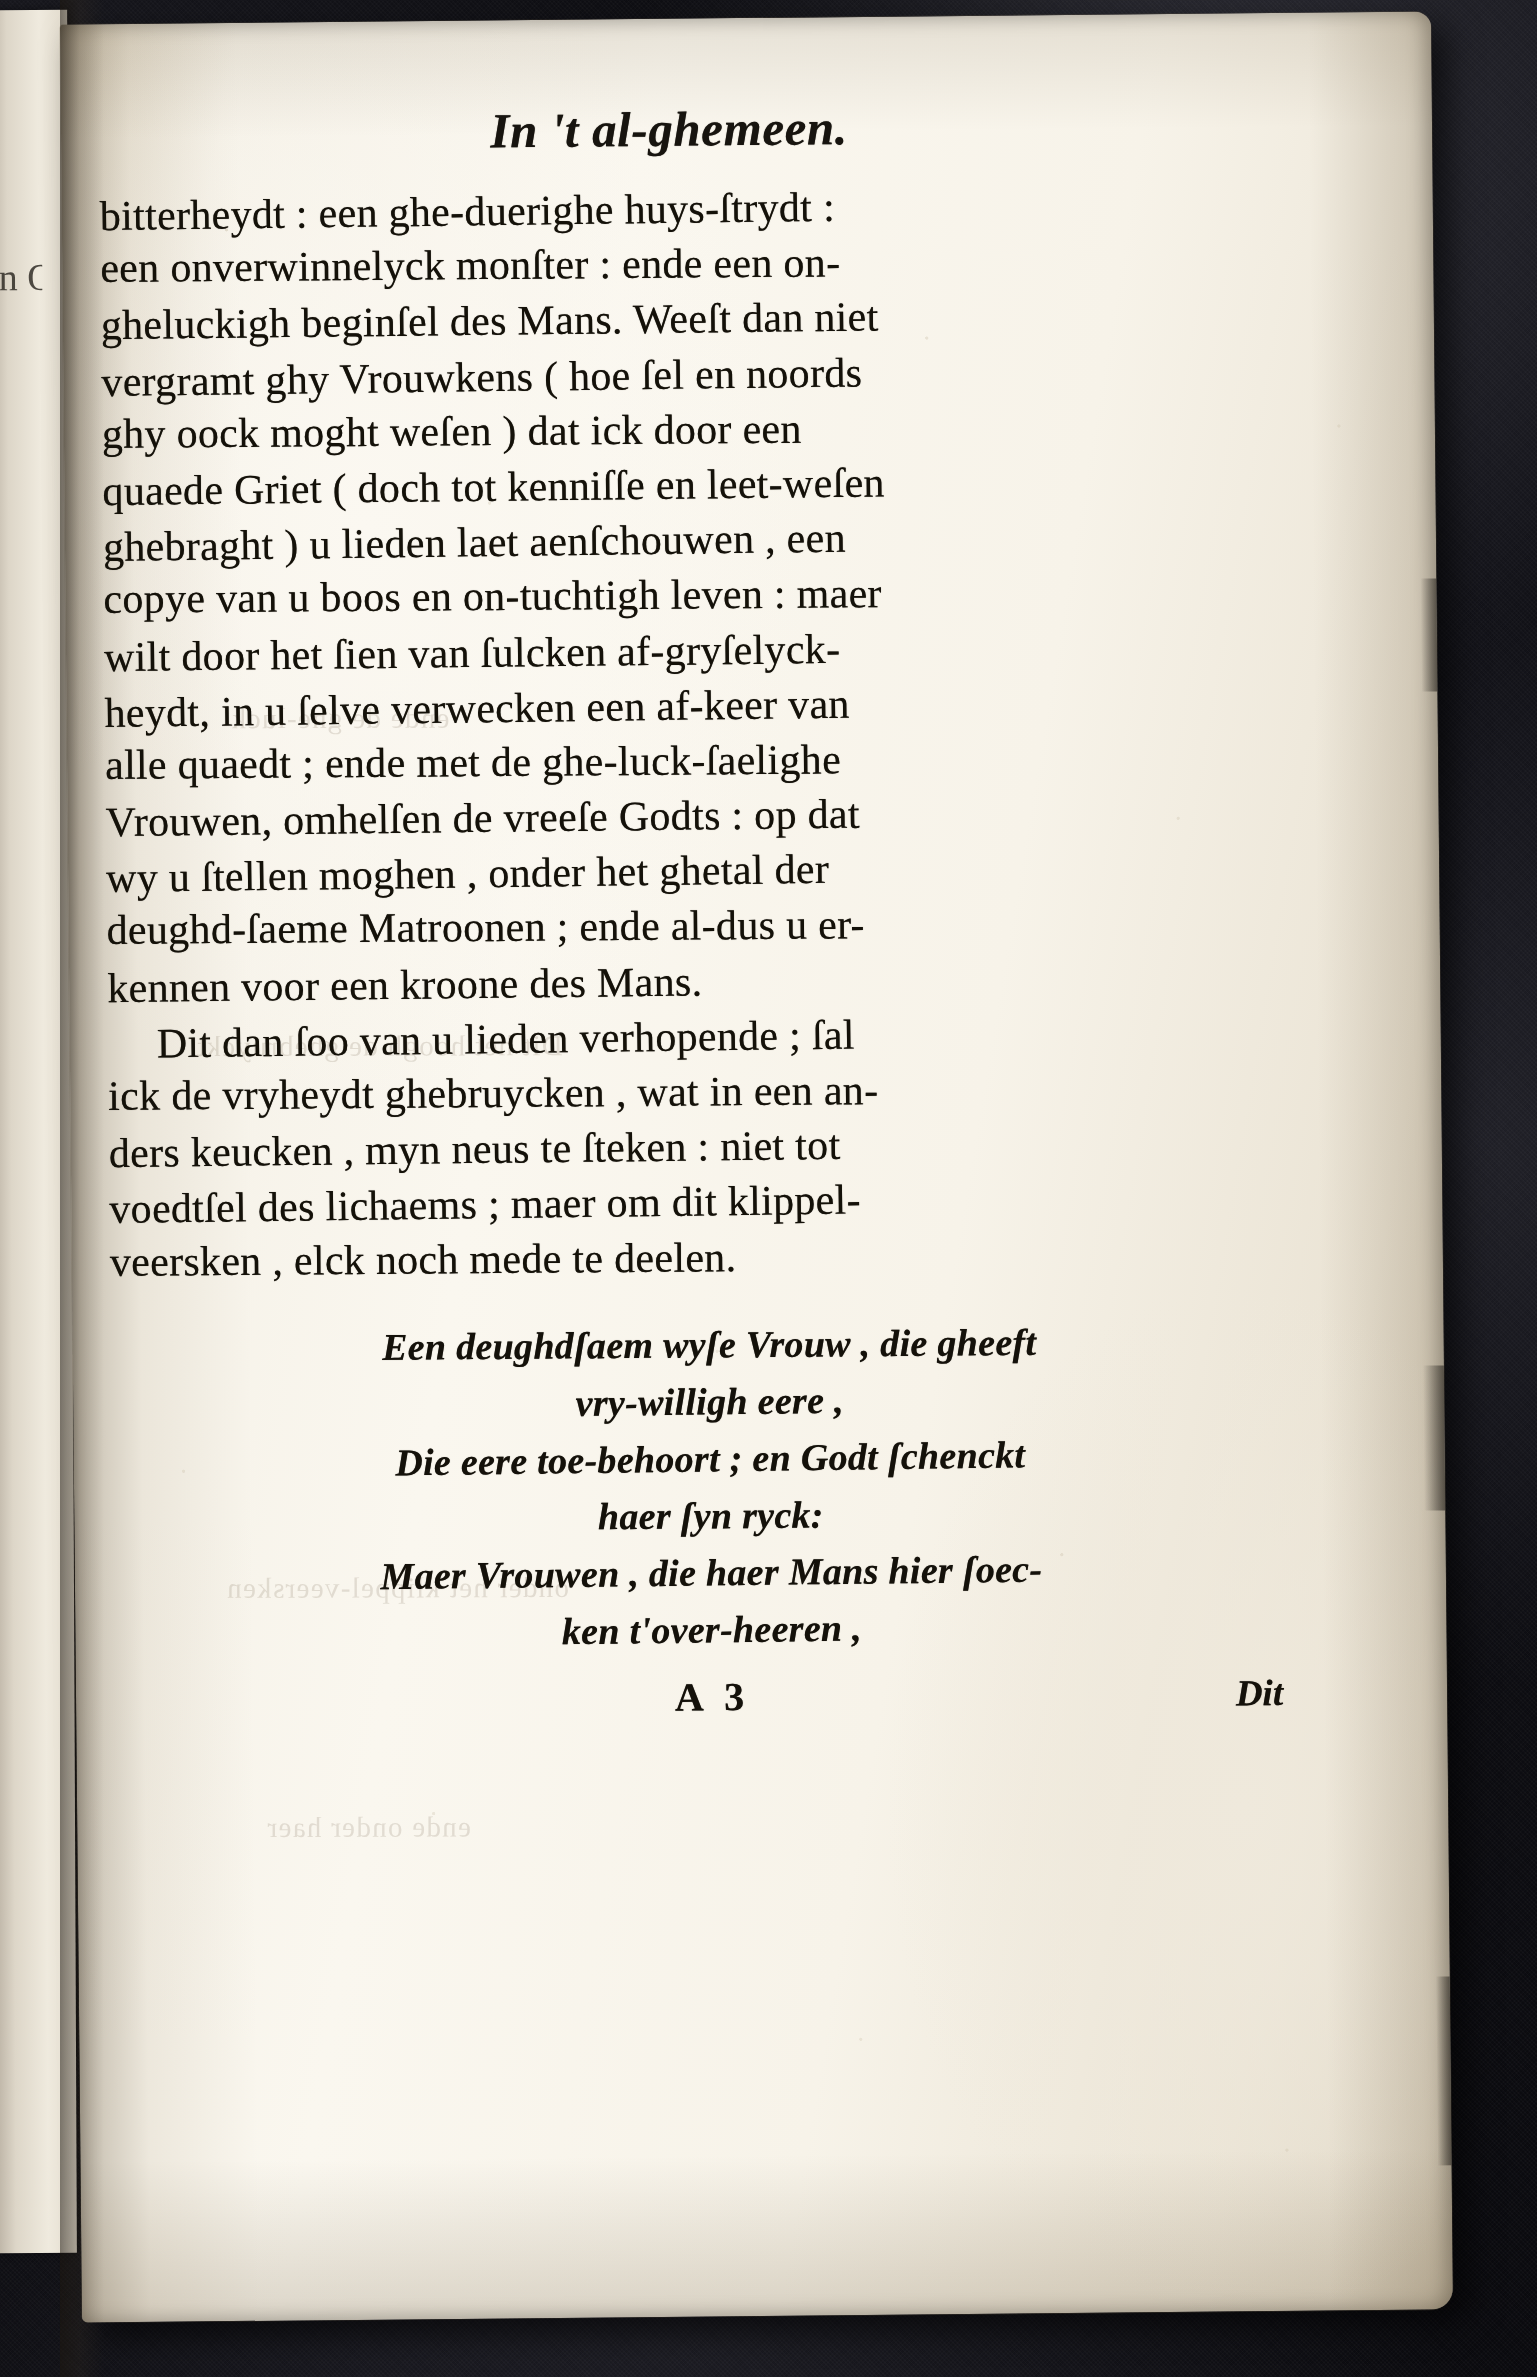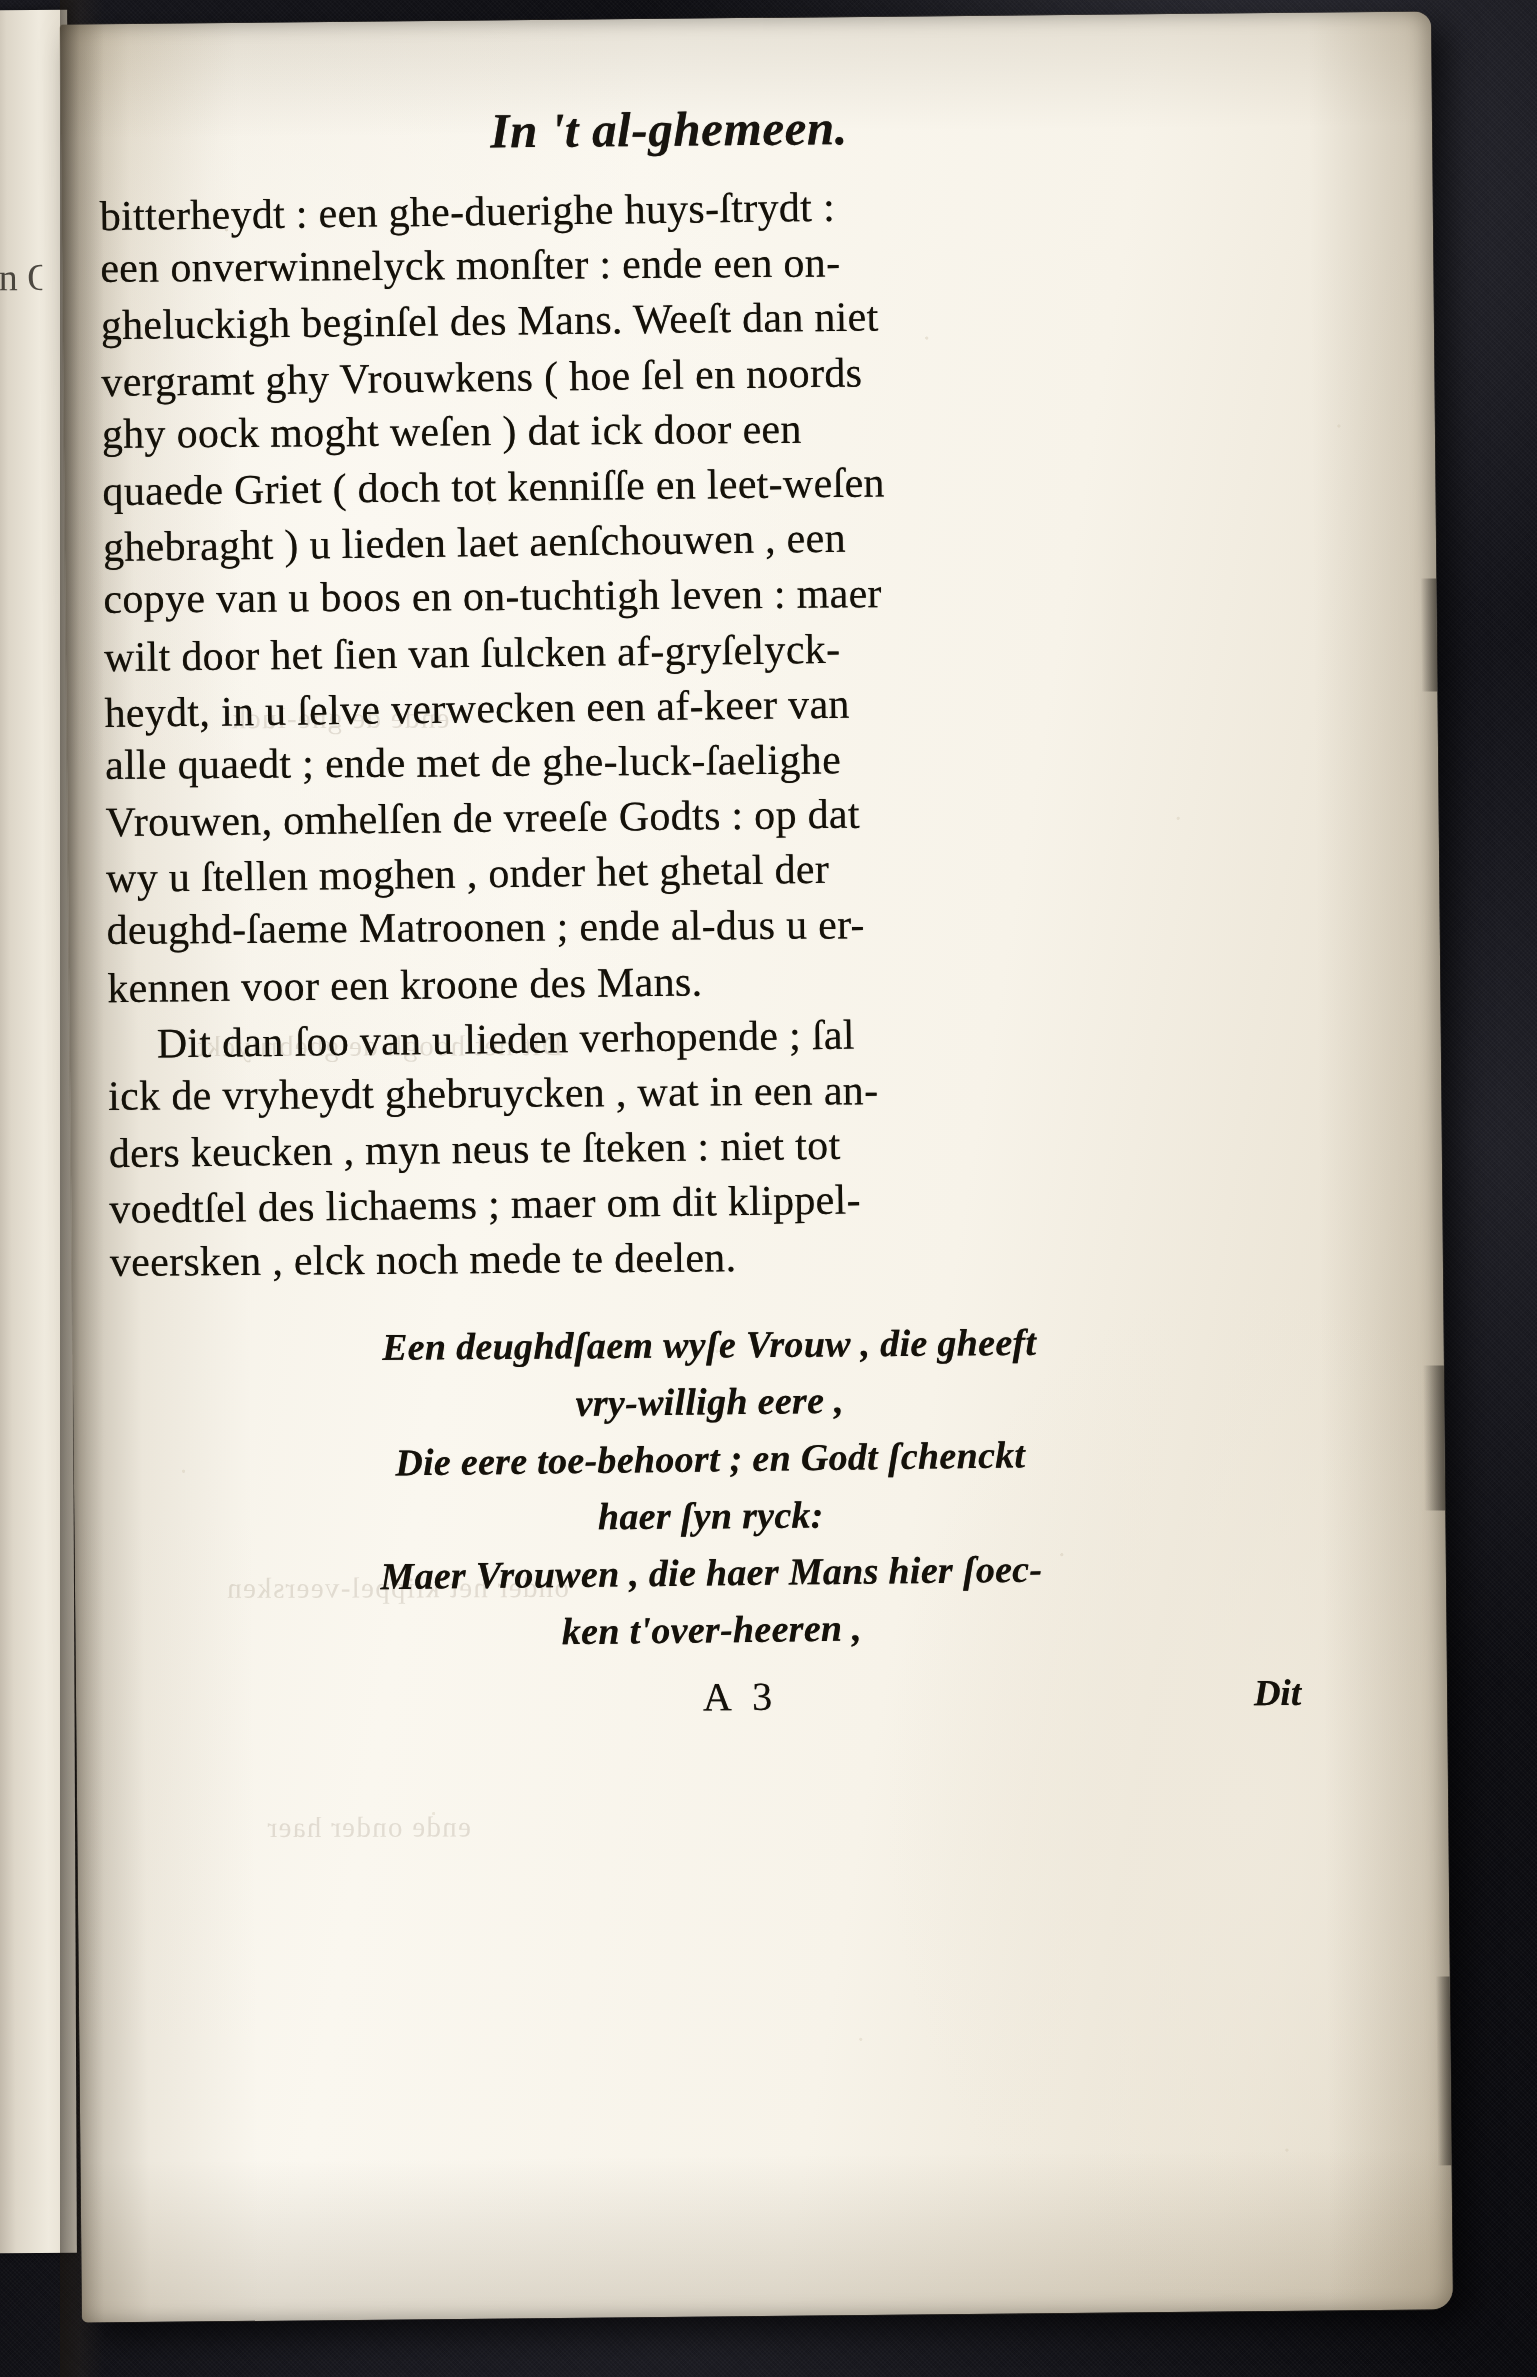--- a/index.html
+++ b/index.html
@@ -182,29 +182,28 @@
   .footline {
     position: relative;
     margin-top: 25px;
     height: 58px;
   }
   .signature {
     position: absolute;
     left: 50%;
     transform: translateX(-50%);
     font-size: 40px;
-    font-weight: normal;
+    font-weight: bold;
     letter-spacing: 6.3px;
     color: #14110a;
     text-shadow: 0 0 0.7px rgba(18,14,8,.7);
-    margin-left: 28px;
   }
   .catchword {
     position: absolute;
-    right: 10px;
+    right: 28px;
     top: 3.8px;
     font-style: italic;
     font-weight: bold;
     font-size: 37px;
     color: #14110a;
     text-shadow: 0 0 0.7px rgba(18,14,8,.7);
     margin-left: 42px;
   }
 
   

